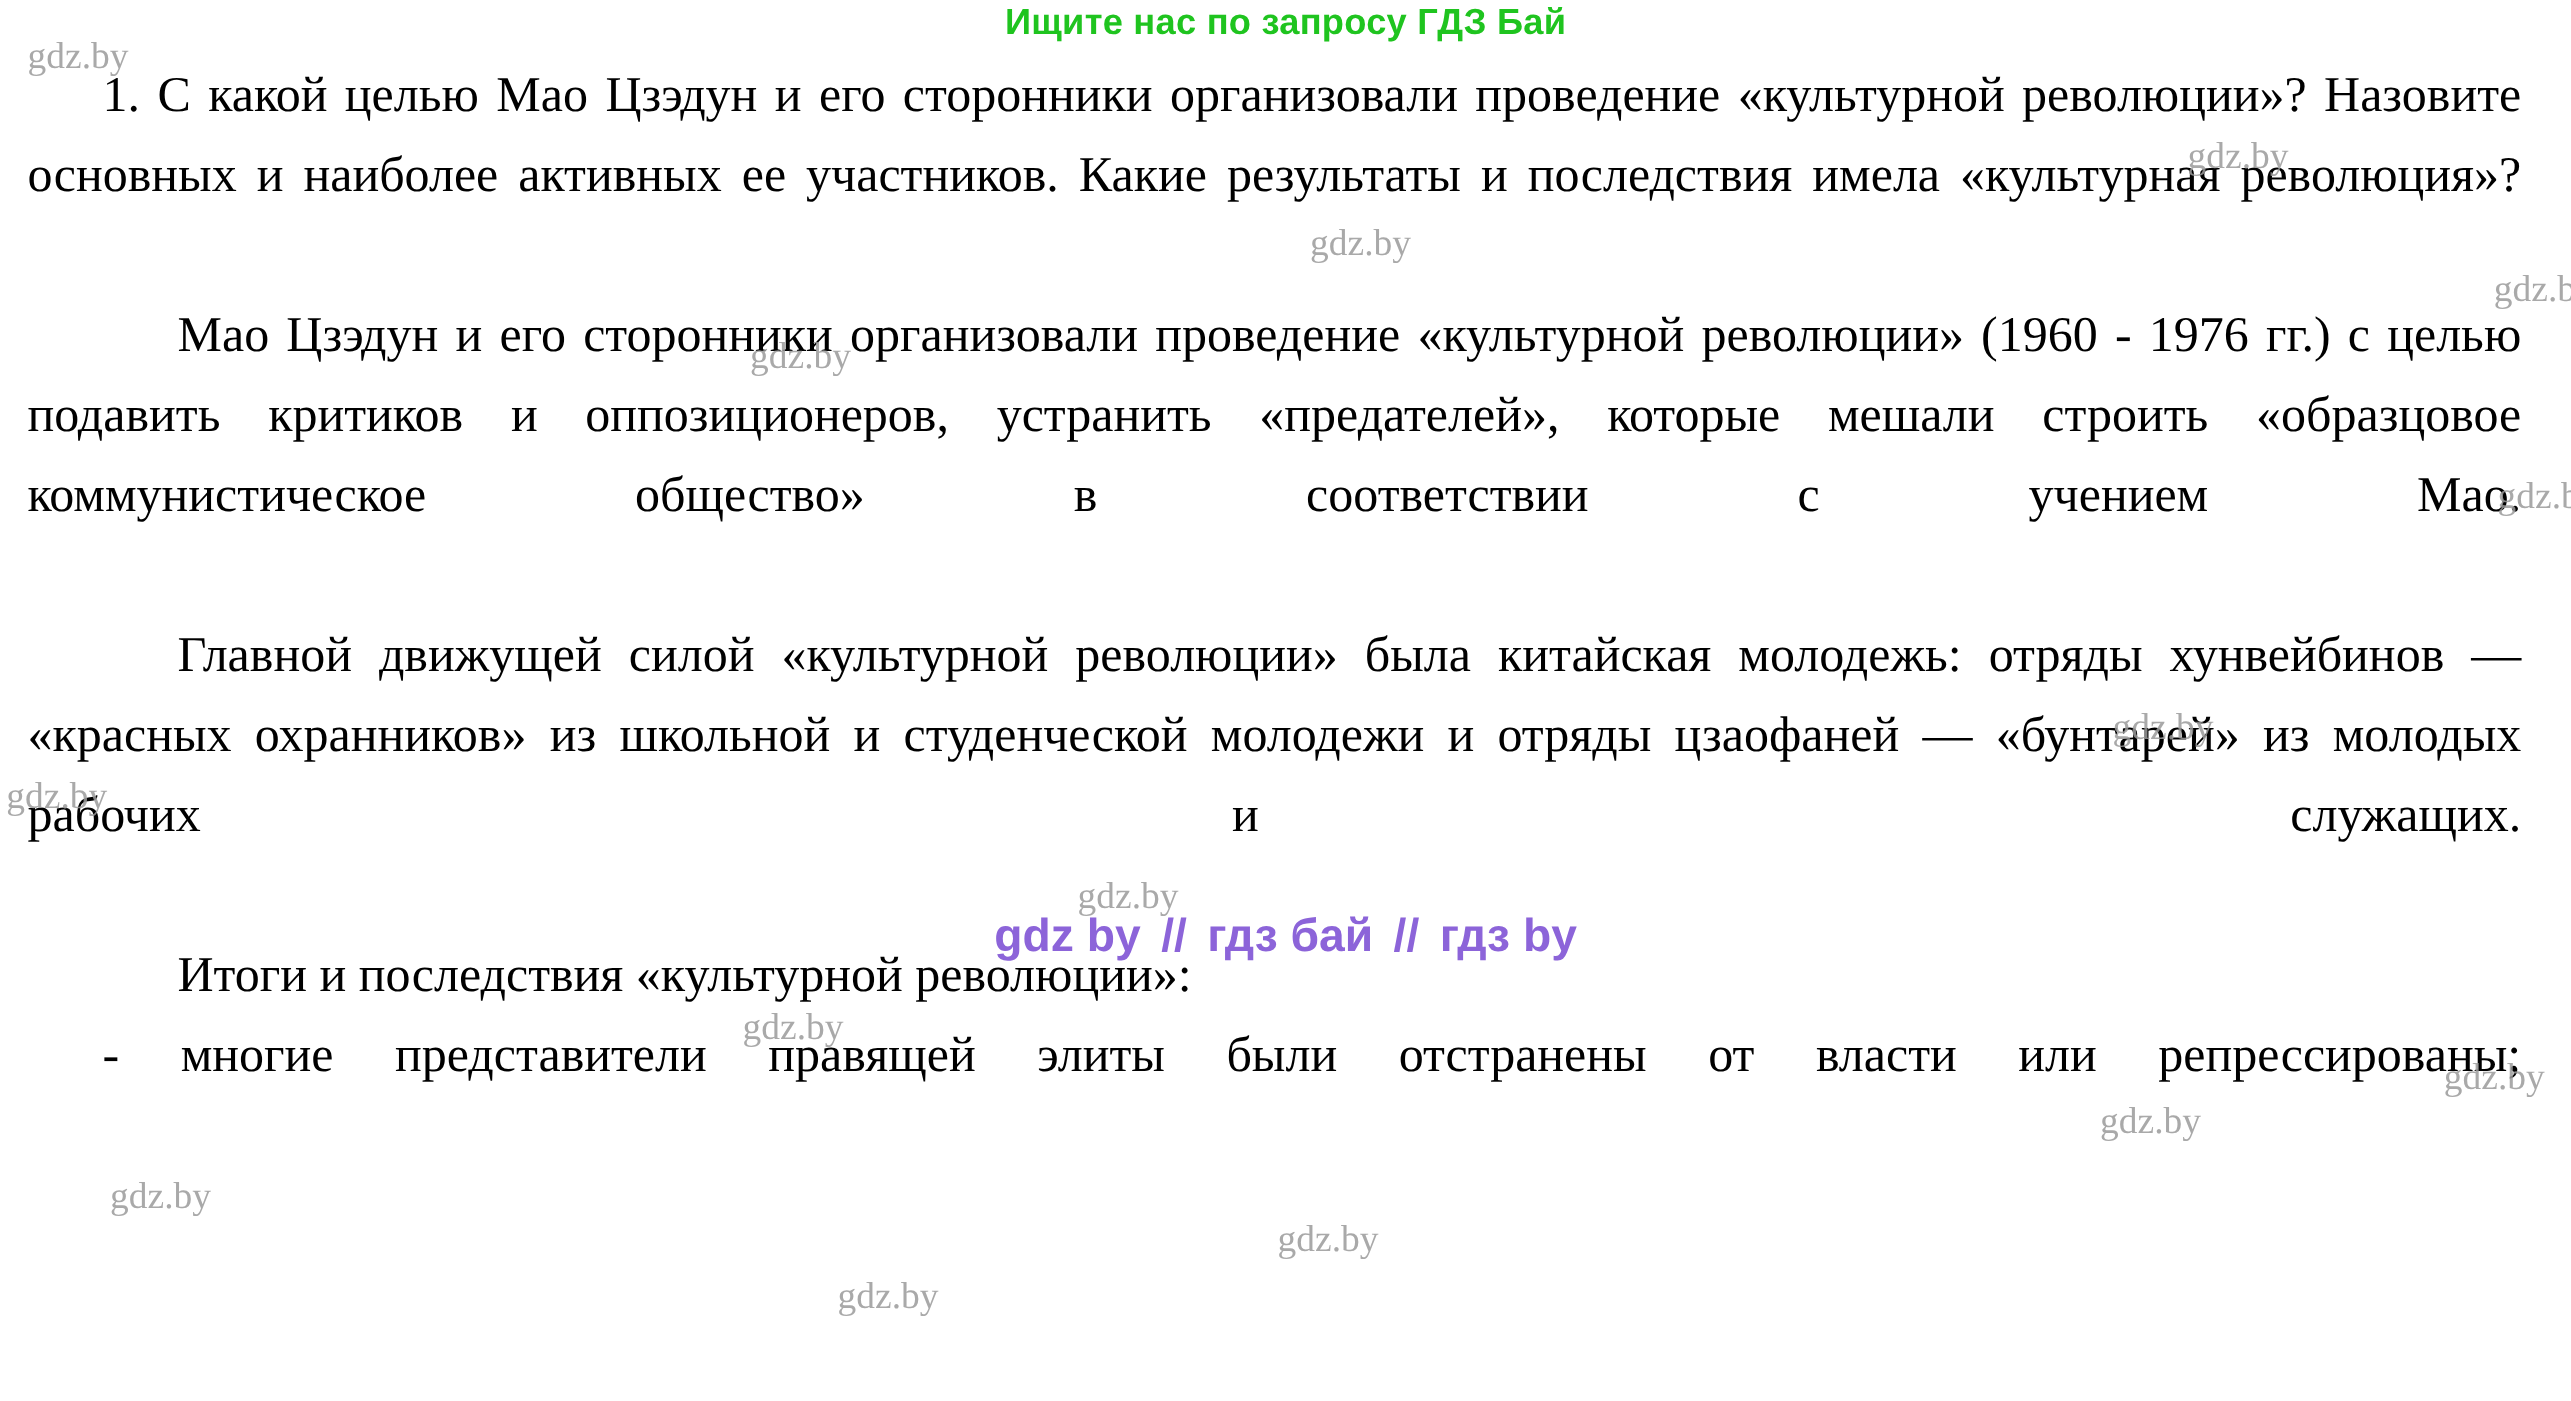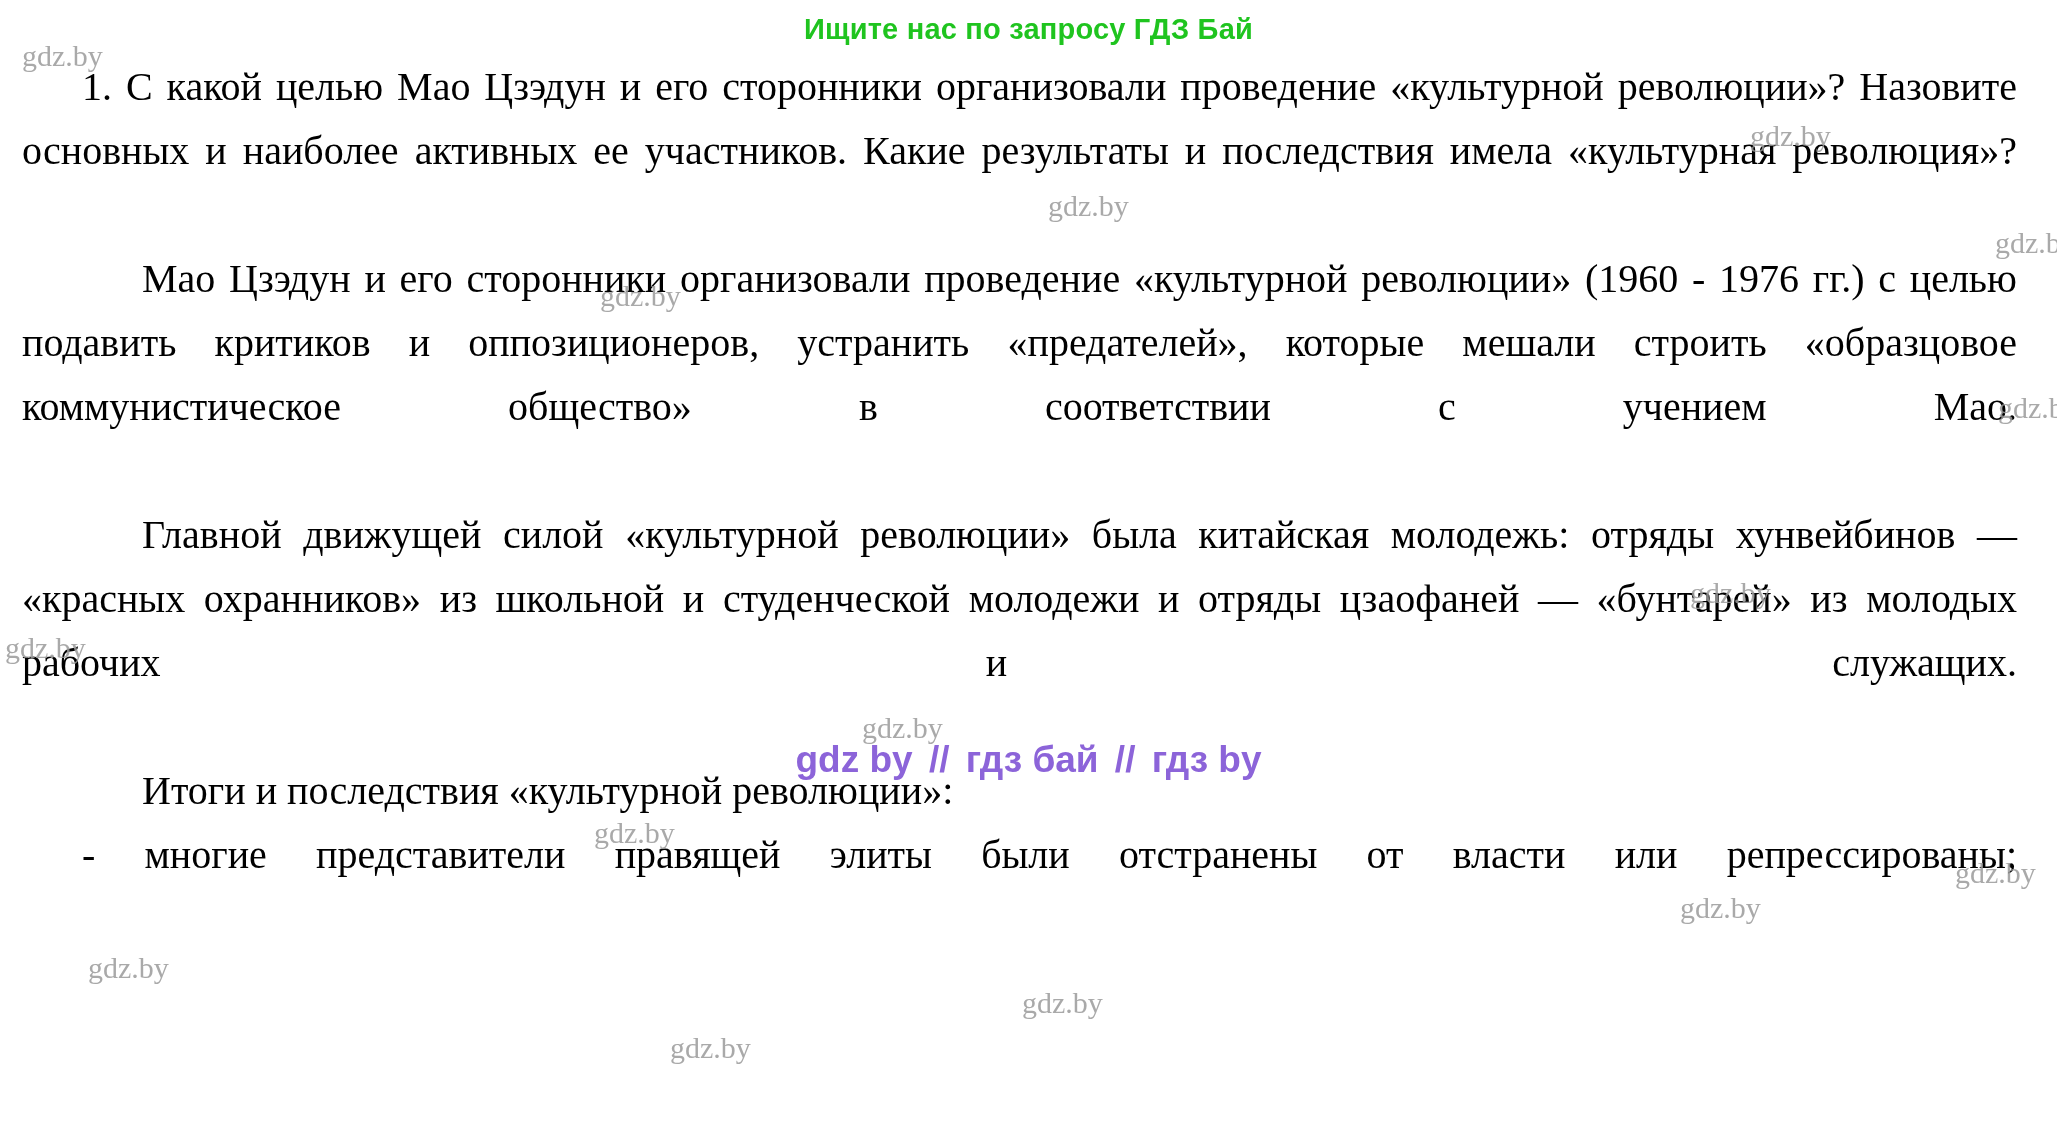--- a/index.html
+++ b/index.html
@@ -12,21 +12,21 @@
     height: 1121px;
     position: relative;
     overflow: hidden;
     font-family: "Liberation Serif", serif;
     color: #000000;
   }
 
   #page {
     position: absolute;
     left: 0;
-    top: 11px;
+    top: 0;
     width: 2057px;
     height: 786px;
   }
 
   .top-banner {
     position: absolute;
     top: 2px;
     left: 0;
     width: 100%;
     text-align: center;

